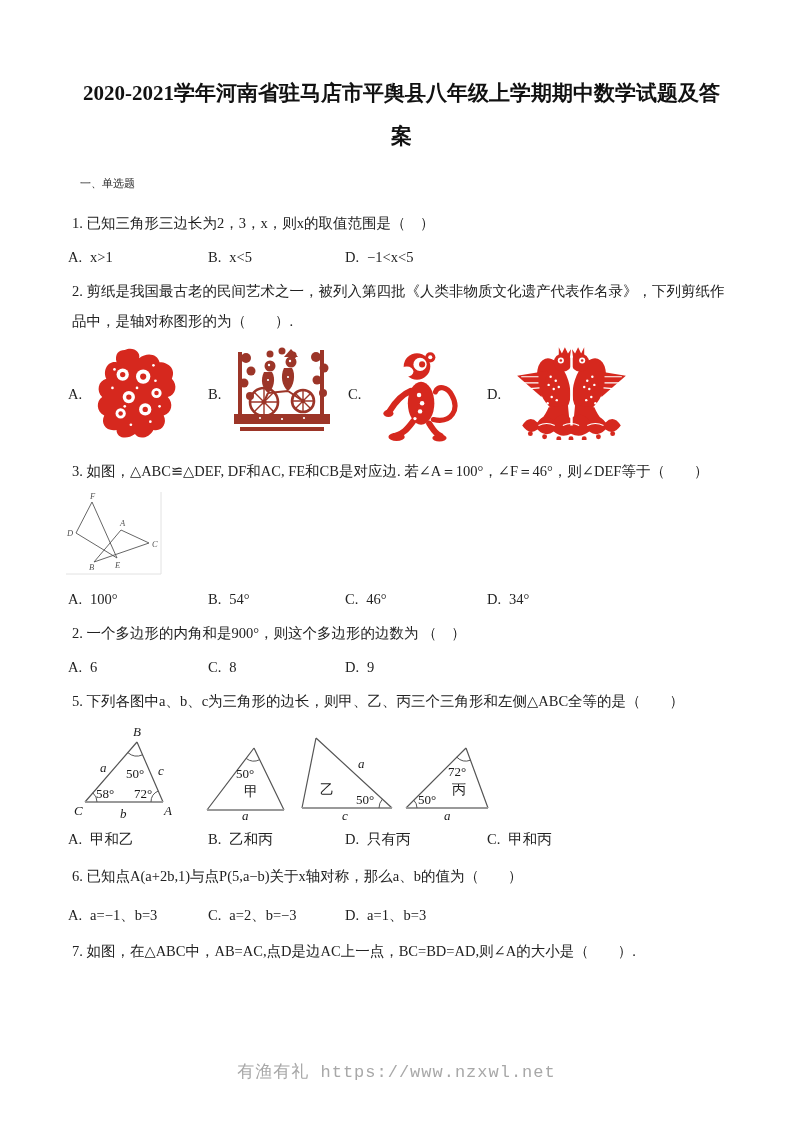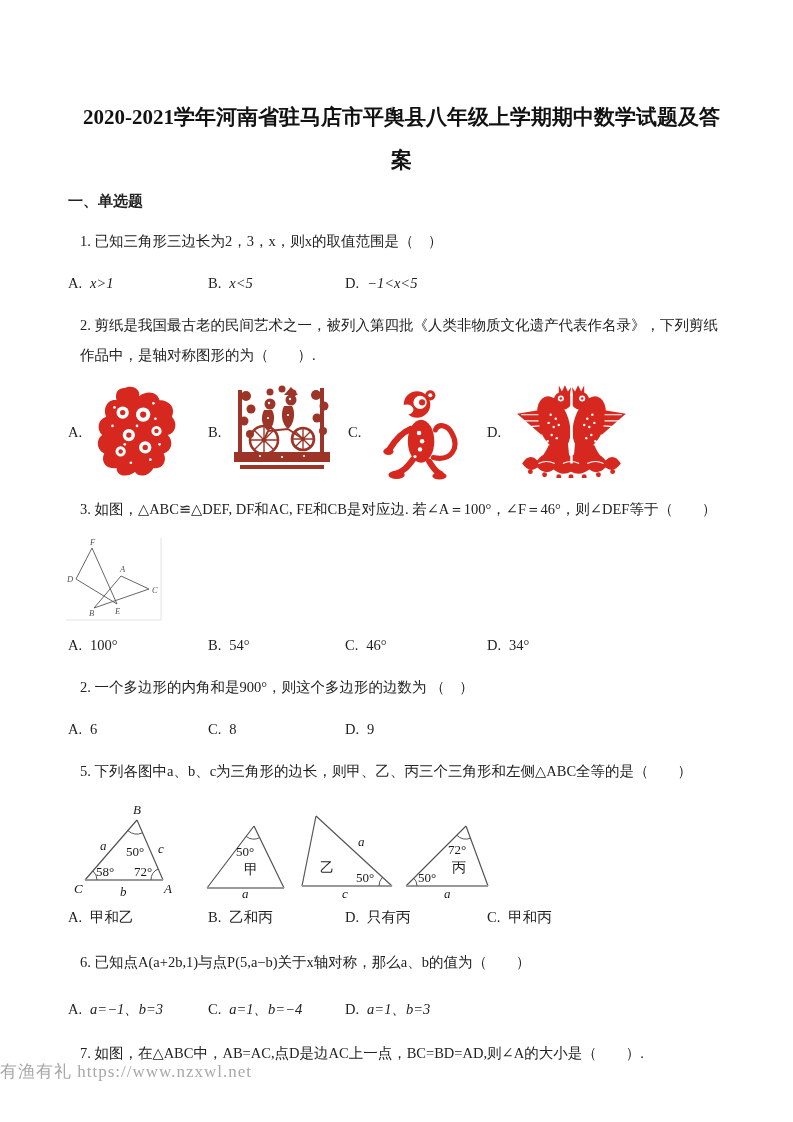--- a/index.html
+++ b/index.html
@@ -1,47 +1,47 @@
 <!DOCTYPE html>
 <html><head>
 <meta charset="utf-8">
 <style>
   html,body{margin:0;padding:0;}
   body{
     width:793px;height:1122px;background:#ffffff;position:relative;overflow:hidden;
     font-family:"Liberation Serif","DejaVu Serif",serif;color:#222;
   }
-  .content{padding:96px 58px 0 68px;}
+  .content{padding:72px 58px 0 68px;}
   .title{
     font-size:21px;font-weight:bold;text-align:center;line-height:43px;
     margin:0 0 6px 0;color:#111;padding:0 6px;
   }
-  .sect{font-size:15px;font-weight:bold;line-height:26px;margin:0;}
-  .qtext{font-size:14.5px;line-height:30px;margin:12px;}
+  .sect{font-size:11px;font-weight:normal;line-height:26px;margin:12px;}
+  .qtext{font-size:14.5px;line-height:30px;margin:4px;}
   .optrow{
     display:grid;grid-template-columns:140px 137px 142px 1fr;
     font-size:14.5px;line-height:30px;
   }
   .opt{white-space:nowrap;}
   .olabel{margin-right:8px;}
-  .oval.m{font-style:italic;}
+  .oval.m{}
   .figrow2{position:relative;height:100px;margin:8px 0 12px 0;}
   .figrow2 .flabel{position:absolute;top:42px;font-size:14.5px;}
   .figrow2 svg{position:absolute;top:0;}
   .figrow5{position:relative;height:100px;margin:2px 0 4px 0;}
   .figrow5 svg{position:absolute;top:0;}
   .fig3wrap{margin:2px 0 2px -4px;}
   svg text{font-family:"Liberation Serif","DejaVu Serif",serif;}
   .vlab{font-size:8.5px;font-style:italic;fill:#555;}
   .tlab{font-size:13px;fill:#1a1a1a;}
   .tlab.i{font-style:italic;}
   .tname{font-size:14px;fill:#1a1a1a;}
   .footer{
-    position:absolute;left:0;right:0;top:1060px;text-align:left;
-    font-family:Liberation Serif, serif;
+    position:absolute;left:0;right:0;top:1060px;text-align:center;
+    font-family:Liberation Mono, monospace;
     font-size:17px;letter-spacing:1px;
   }
 </style>
 </head>
 <body>
 
 <div class="content">
 
   <h1 class="title">2020-2021学年河南省驻马店市平舆县八年级上学期期中数学试题及答案</h1>
 
@@ -316,21 +316,21 @@
   <div class="optrow">
     <span class="opt"><span class="olabel">A.</span><span class="oval">甲和乙</span></span>
     <span class="opt"><span class="olabel">B.</span><span class="oval">乙和丙</span></span>
     <span class="opt"><span class="olabel">D.</span><span class="oval">只有丙</span></span>
     <span class="opt"><span class="olabel">C.</span><span class="oval">甲和丙</span></span>
   </div>
 
   <p class="qtext" style="line-height:36px">6. 已知点A(a+2b,1)与点P(5,a−b)关于x轴对称，那么a、b的值为（　　）</p>
   <div class="optrow" style="line-height:34px">
     <span class="opt"><span class="olabel">A.</span><span class="oval m">a=−1、b=3</span></span>
-    <span class="opt"><span class="olabel">C.</span><span class="oval m">a=1、b=−4</span></span>
+    <span class="opt"><span class="olabel">C.</span><span class="oval m">a=2、b=−3</span></span>
     <span class="opt"><span class="olabel">D.</span><span class="oval m">a=1、b=3</span></span>
   </div>
 
   <p class="qtext">7. 如图，在△ABC中，AB=AC,点D是边AC上一点，BC=BD=AD,则∠A的大小是（　　）.</p>
 
 </div>
 
 <div class="footer" style="color: rgb(168, 168, 168);">有渔有礼 https://www.nzxwl.net</div>
 
 </body></html>

